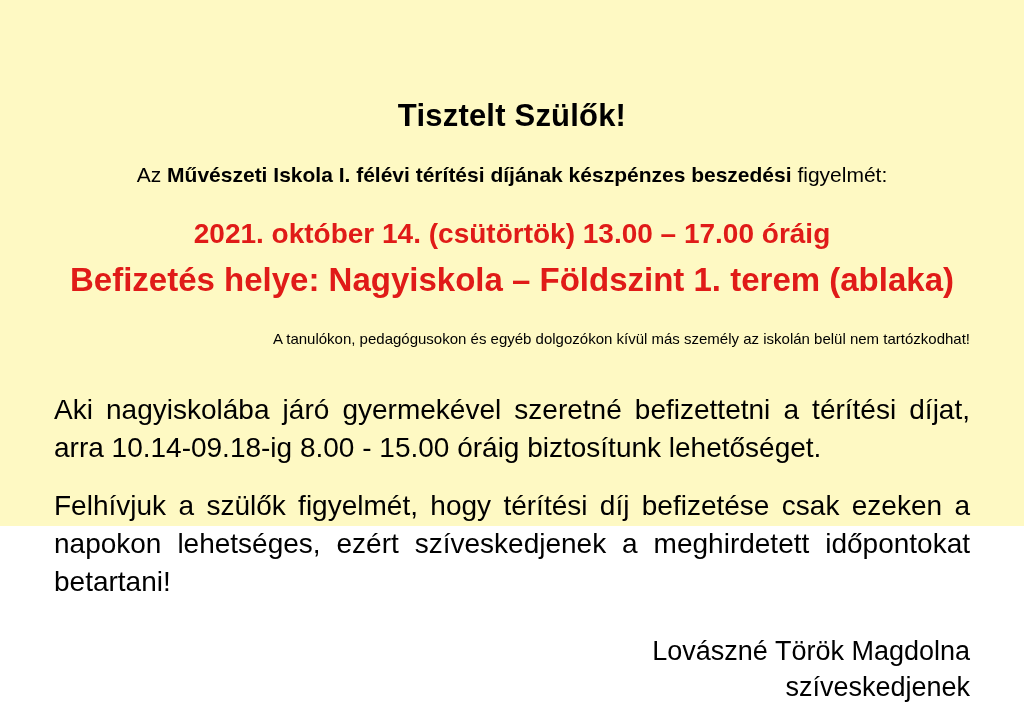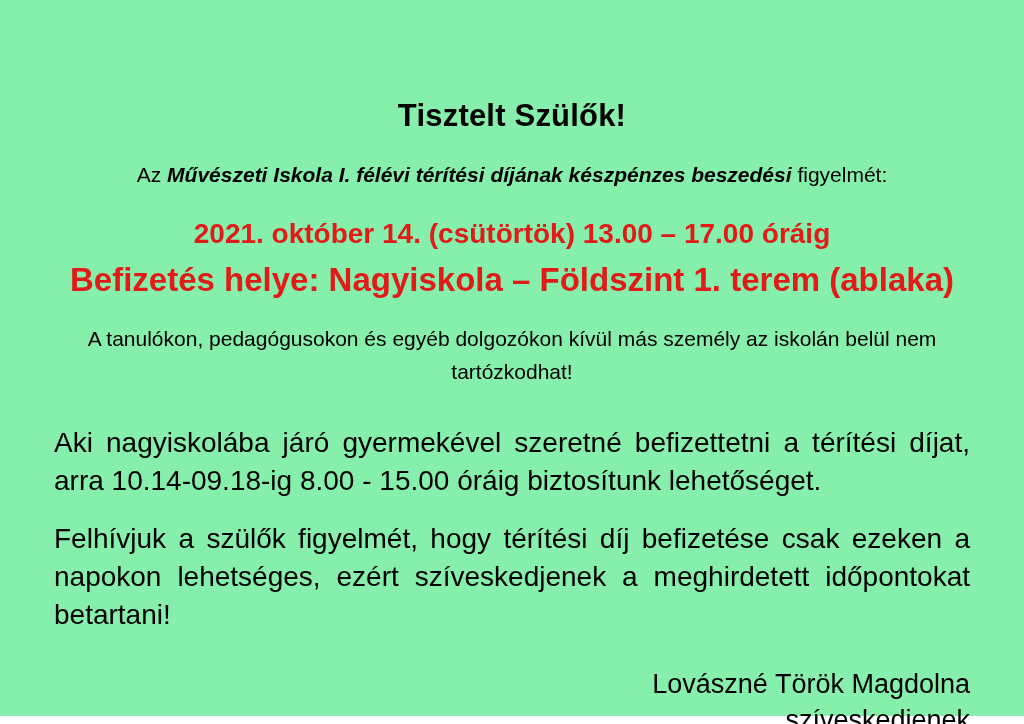--- a/index.html
+++ b/index.html
@@ -12,22 +12,22 @@
     height: 724px;
     overflow: hidden;
     font-family: "Liberation Sans", sans-serif;
     color: #000000;
     -webkit-font-smoothing: antialiased;
   }
 
   .page {
     position: relative;
     width: 1024px;
-    height: 716px;
-    background: #86efac;
+    height: 526px;
+    background: #fef9c3;
     box-sizing: border-box;
   }
 
   .content {
     position: absolute;
     left: 54px;
     top: 0;
     width: 916px;
   }
 
@@ -46,21 +46,20 @@
   .subtitle {
     margin: 0;
     padding-top: 24px;
     text-align: center;
     font-size: 21px;
     line-height: 30px;
     font-weight: normal;
   }
   .subtitle .strong {
     font-weight: bold;
-    font-style: italic;
   }
 
   
   .red-line {
     margin: 0;
     text-align: center;
     font-weight: bold;
     color: #E01B18;
     white-space: nowrap;
   }
@@ -72,22 +71,22 @@
   .red-line-2 {
     padding-top: 2px;
     font-size: 33px;
     line-height: 44px;
   }
 
   
   .centered-note {
     margin: 0;
     padding-top: 20px;
-    text-align: center;
-    font-size: 21px;
+    text-align: right;
+    font-size: 15px;
     line-height: 33px;
     font-weight: normal;
   }
 
   
   .body-par {
     margin: 0;
     text-align: justify;
     text-justify: inter-word;
     font-size: 28px;

